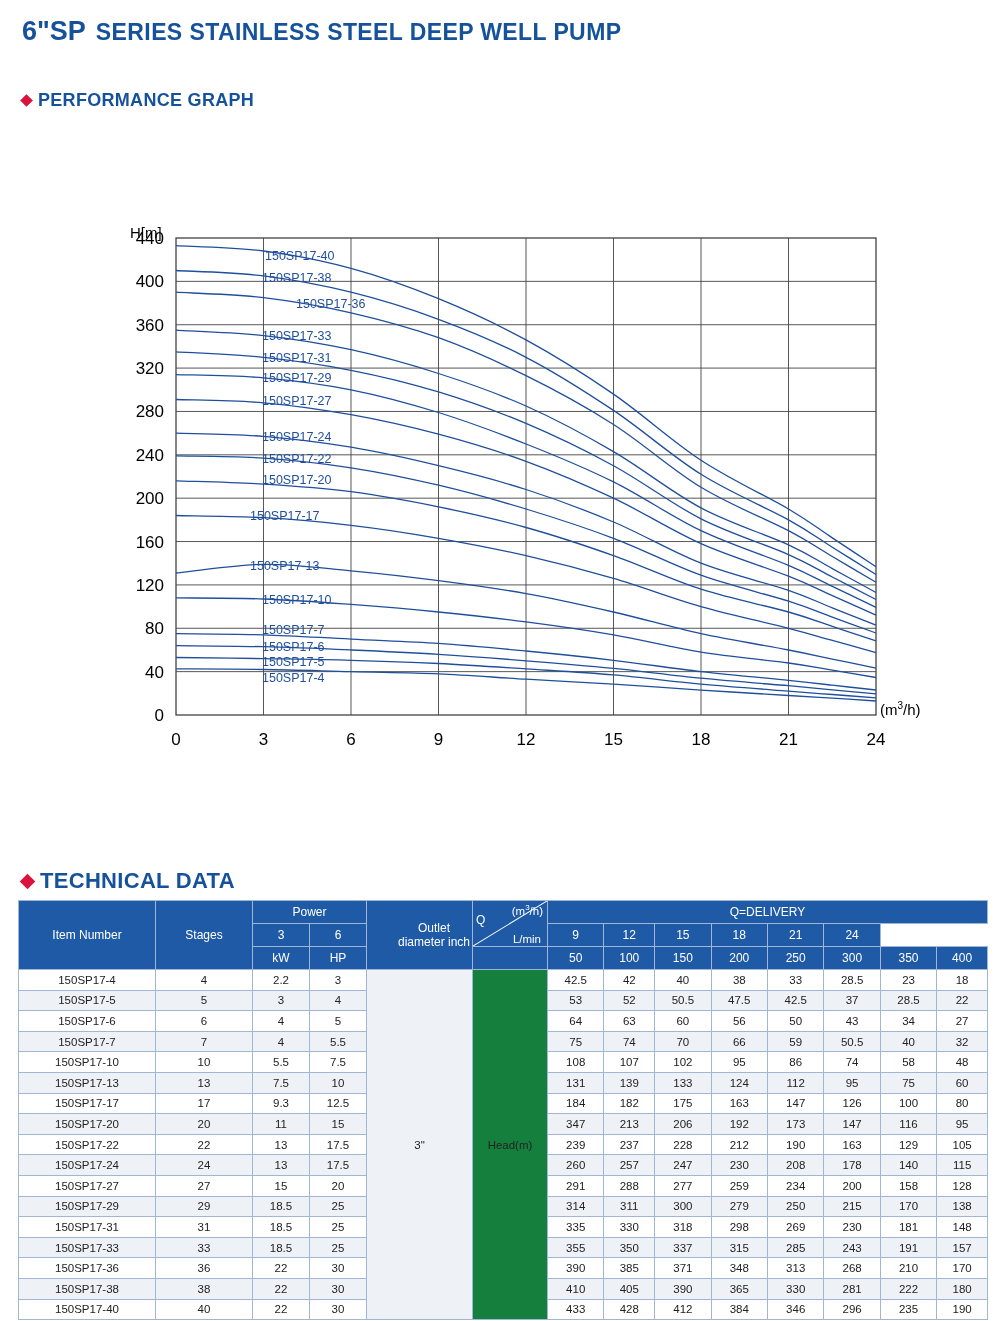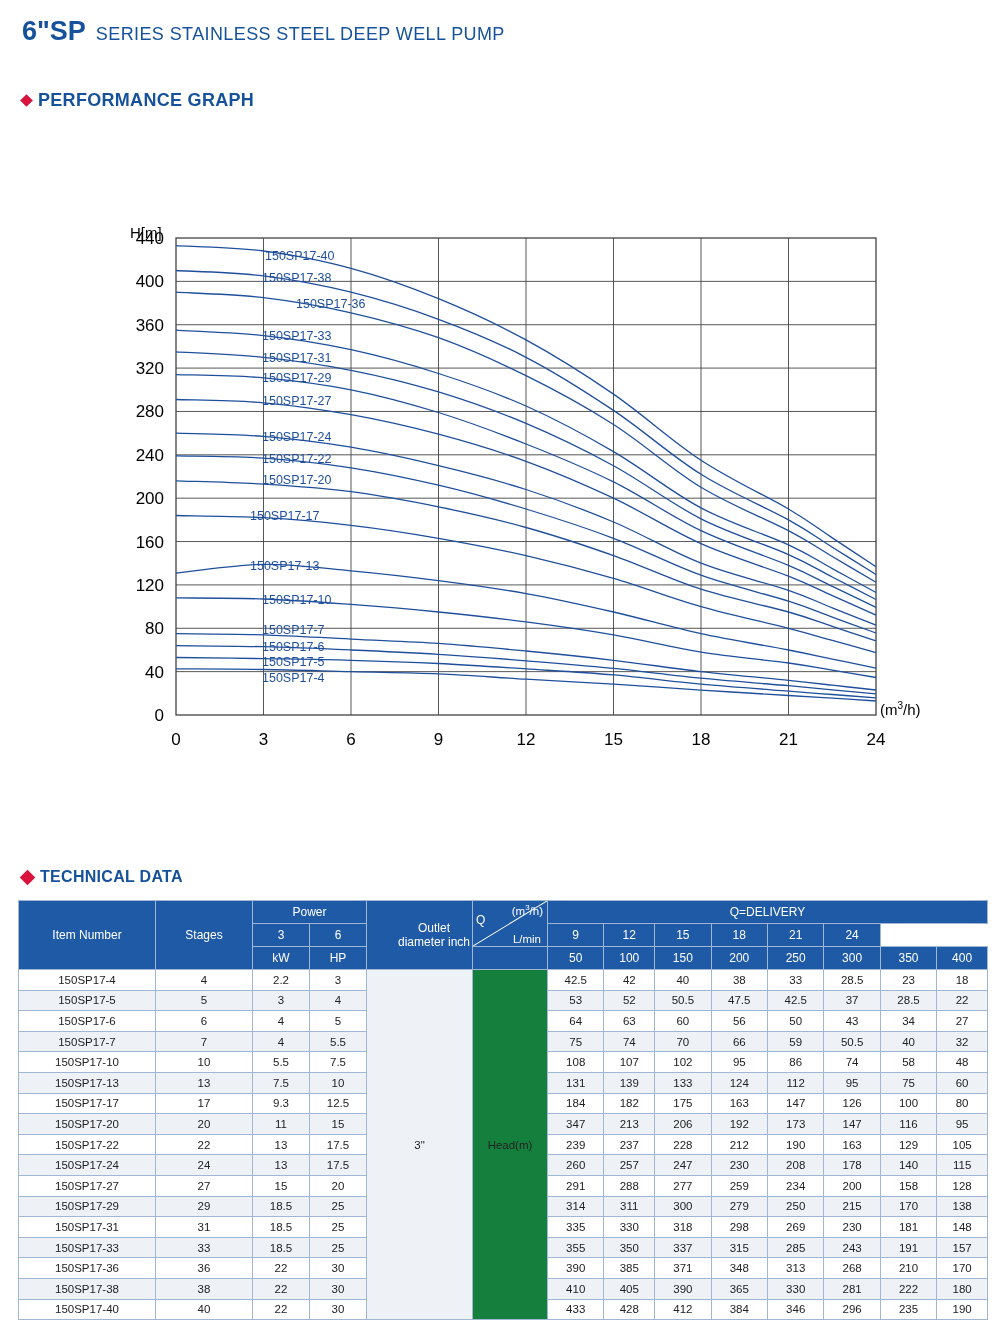--- a/index.html
+++ b/index.html
@@ -13,32 +13,32 @@
   }
   .page{position:relative;width:1006px;height:1321px;}
 
   
   .title-row{
     position:absolute;left:22px;top:16px;
     display:flex;align-items:baseline;gap:10px;
     color:#15529b;
   }
   .title-main{font-size:27px;font-weight:bold;letter-spacing:0px;}
-  .title-sub{font-size:18px;font-weight:normal;letter-spacing:0.4px;}
+  .title-sub{font-size:23px;font-weight:bold;letter-spacing:0.4px;}
 
   .section-head{
     position:absolute;display:flex;align-items:center;gap:7px;
     color:#15529b;font-size:18px;font-weight:bold;letter-spacing:0.3px;
   }
   .diamond{
     width:9px;height:9px;background:#d9133b;
     transform:rotate(45deg);display:inline-block;
   }
   #perf-head{left:22px;top:90px;justify-content:space-between;}
-  #tech-head{left:22px;top:868px;font-size:16px;}
+  #tech-head{left:22px;top:868px;font-size:22px;}
   #tech-head .diamond{width:11px;height:11px;}
 
   
   .chart-wrap{position:absolute;left:0;top:190px;width:1006px;height:610px;}
   .ylabel{position:absolute;left:130px;top:34px;font-size:15px;color:#000;}
   .xunit{position:absolute;left:880px;top:510px;font-size:15px;color:#000;}
   .xunit sup{font-size:10px;}
   svg{display:block;}
 
   

